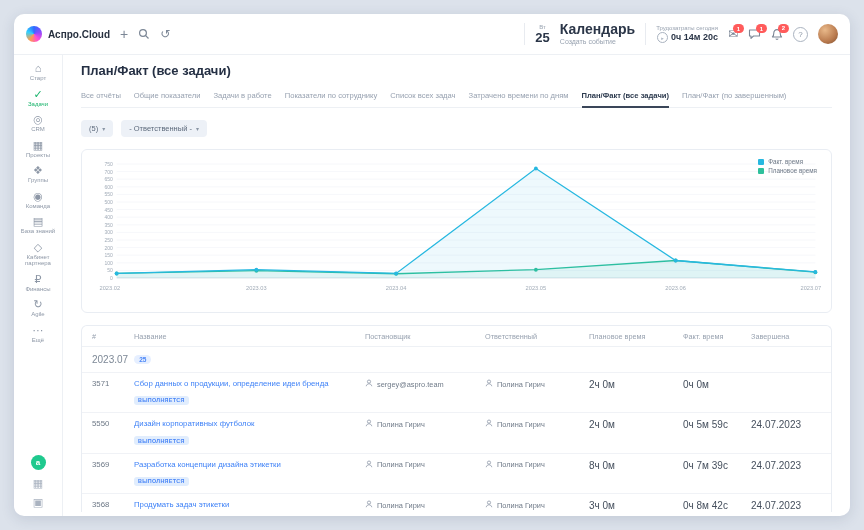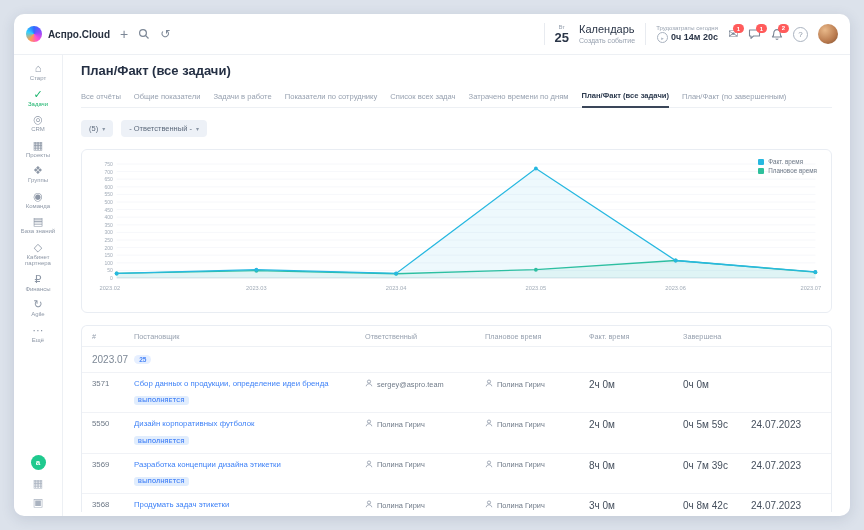--- a/index.html
+++ b/index.html
@@ -23,21 +23,21 @@
     background:conic-gradient(#2f6bff,#8a4bff,#ff4bd8,#ff9d4b,#2fd1ff,#2f6bff);}
   .logo-text{font-size:10px;font-weight:bold;color:#27303f;}
   .tb-icon{font-size:12px;color:#7c8796;line-height:1;cursor:pointer;position:relative;}
   .tb-icon svg{display:block;}
   .tb-right{margin-left:auto;display:flex;align-items:center;gap:10px;}
   .vdiv{width:1px;height:22px;background:#e8ebf0;}
   .date-block{text-align:center;line-height:1;}
   .date-day{font-size:6px;color:#9aa4b2;}
   .date-num{font-size:13px;font-weight:bold;color:#2b3648;margin-top:1px;}
   .cal-block{line-height:1.25;}
-  .cal-title{font-size:11px;font-weight:normal;color:#2b3648;}
+  .cal-title{font-size:14px;font-weight:bold;color:#2b3648;}
   .cal-sub{font-size:7px;color:#98a2b0;}
   .timer-block{text-align:center;line-height:1.25;}
   .timer-label{font-size:6px;color:#98a2b0;}
   .timer-row{display:flex;align-items:center;gap:3px;justify-content:flex-end;}
   .play-ic{width:9px;height:9px;border:1px solid #aab3c0;border-radius:50%;
     font-size:5px;color:#aab3c0;display:flex;align-items:center;justify-content:center;}
   .timer-value{font-size:9px;font-weight:bold;color:#2b3648;}
   .badge{position:absolute;top:-4px;right:-6px;min-width:9px;height:9px;border-radius:5px;
     background:#ff5b5b;color:#fff;font-size:6px;display:flex;align-items:center;
     justify-content:center;padding:0 1px;font-weight:bold;}
@@ -54,21 +54,21 @@
   .side-item .ic{font-size:11px;line-height:12px;}
   .side-item .lb{font-size:6px;line-height:6.5px;margin-top:1px;}
   .side-item.active{color:#17b36a;}
   .side-bottom{margin-top:auto;display:flex;flex-direction:column;align-items:center;gap:8px;padding-bottom:2px;}
   .green-app{width:15px;height:15px;border-radius:50%;background:#1fc98e;color:#fff;
     font-size:8px;display:flex;align-items:center;justify-content:center;font-weight:bold;}
   .gray-app{font-size:11px;color:#aab3c0;line-height:1;}
   .main{flex:1;min-width:0;padding:8px 18px 4px 18px;overflow:hidden;display:flex;flex-direction:column;}
   .page-title{font-size:13px;font-weight:bold;color:#253044;}
   
-  .tabs{display:flex;gap:13px;margin-top:8px;border-bottom:1px solid #edf0f4;align-items:center;}
+  .tabs{display:flex;gap:13px;margin-top:8px;border-bottom:1px solid #edf0f4;}
   .tab{font-size:7.6px;color:#97a1b0;padding:5px 0 6px;cursor:pointer;white-space:nowrap;}
   .tab.active{color:#2c3a4e;font-weight:bold;border-bottom:2px solid #3a4659;margin-bottom:-1px;}
   
   .filters{display:flex;gap:8px;margin-top:12px;}
   .chip{background:#edf1f7;border-radius:4px;padding:4px 8px;font-size:7.5px;
     color:#5d6a7c;display:flex;align-items:center;gap:4px;cursor:pointer;}
   .chip .caret{font-size:6px;color:#8b96a5;}
   
   .chart-card{margin-top:12px;border:1px solid #e9edf3;border-radius:6px;
     padding:6px 8px 2px;position:relative;}
@@ -298,20 +298,21 @@
             <circle cx="321.6" cy="117.44" r="2" fill="#27b8e0"></circle>
             <circle cx="468.4" cy="12.560000000000002" r="2" fill="#27b8e0"></circle>
             <circle cx="615.2" cy="104.52000000000001" r="2" fill="#27b8e0"></circle>
             <circle cx="762" cy="115.92" r="2" fill="#27b8e0"></circle>
           </svg>
       </div>
 
       <div class="table-card">
         <div class="t-grid t-head" id="t-head">
             <span>#</span>
+            <span>Название</span>
             <span>Постановщик</span>
             <span>Ответственный</span>
             <span>Плановое время</span>
             <span>Факт. время</span>
             <span>Завершена</span>
           </div>
         <div class="group-row">
           <span class="group-label">2023.07</span>
           <span class="badge-count">25</span>
         </div>

